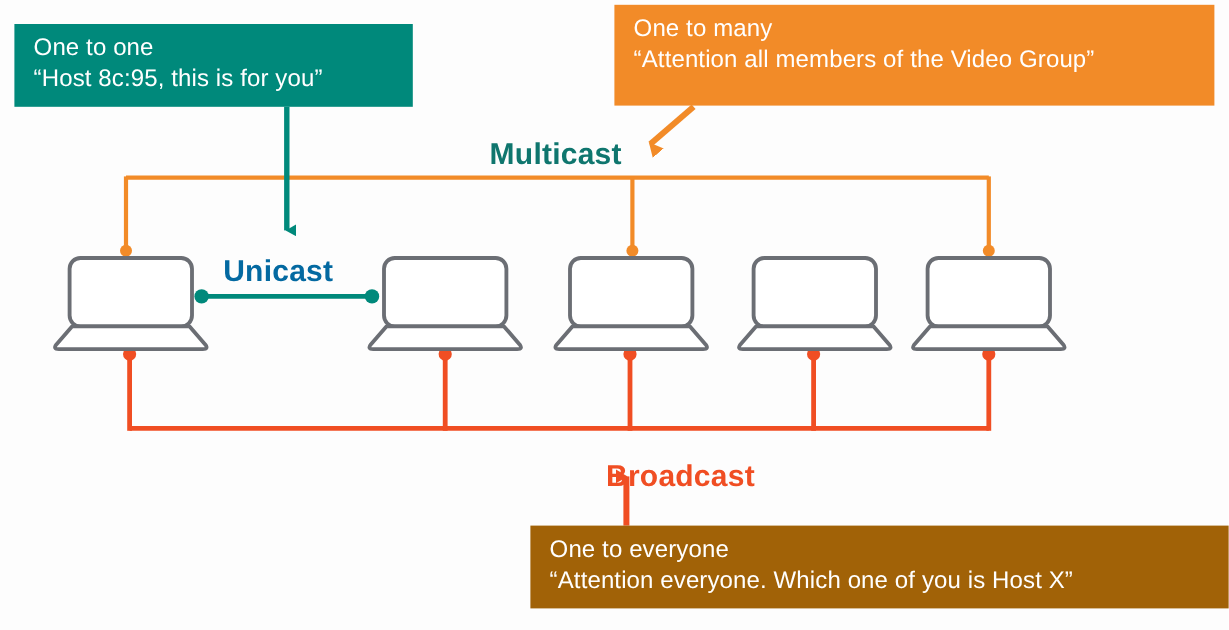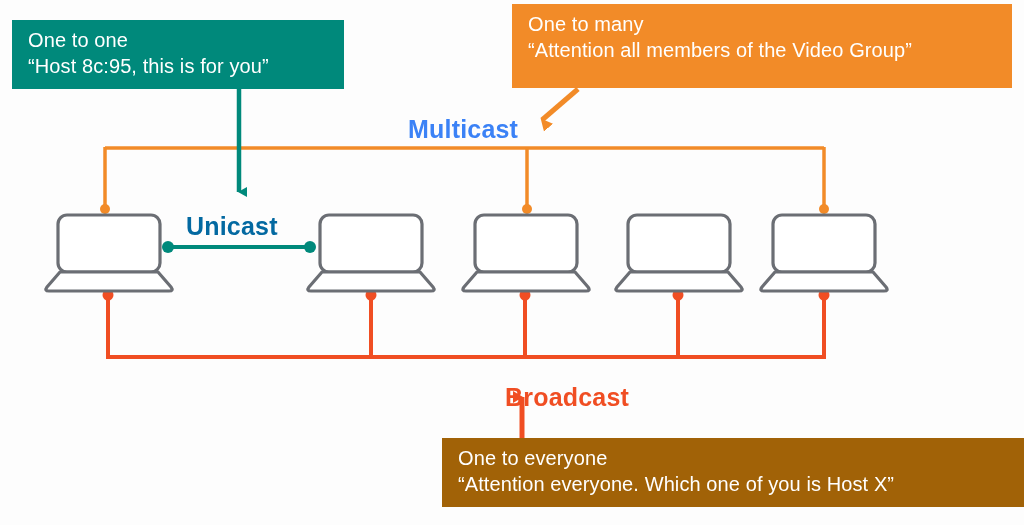--- a/index.html
+++ b/index.html
@@ -74,21 +74,21 @@
     letter-spacing: 0.2px;
   }
   #label-unicast {
     left: 186px;
     top: 212px;
     color: #0369a1;
   }
   #label-multicast {
     left: 408px;
     top: 115px;
-    color: #3b82f6;
+    color: #0f766e;
   }
   #label-broadcast {
     left: 505px;
     top: 363px;
     color: #f04e23;
     margin-top: 20px;
   }
 </style>
 </head>
 <body>

